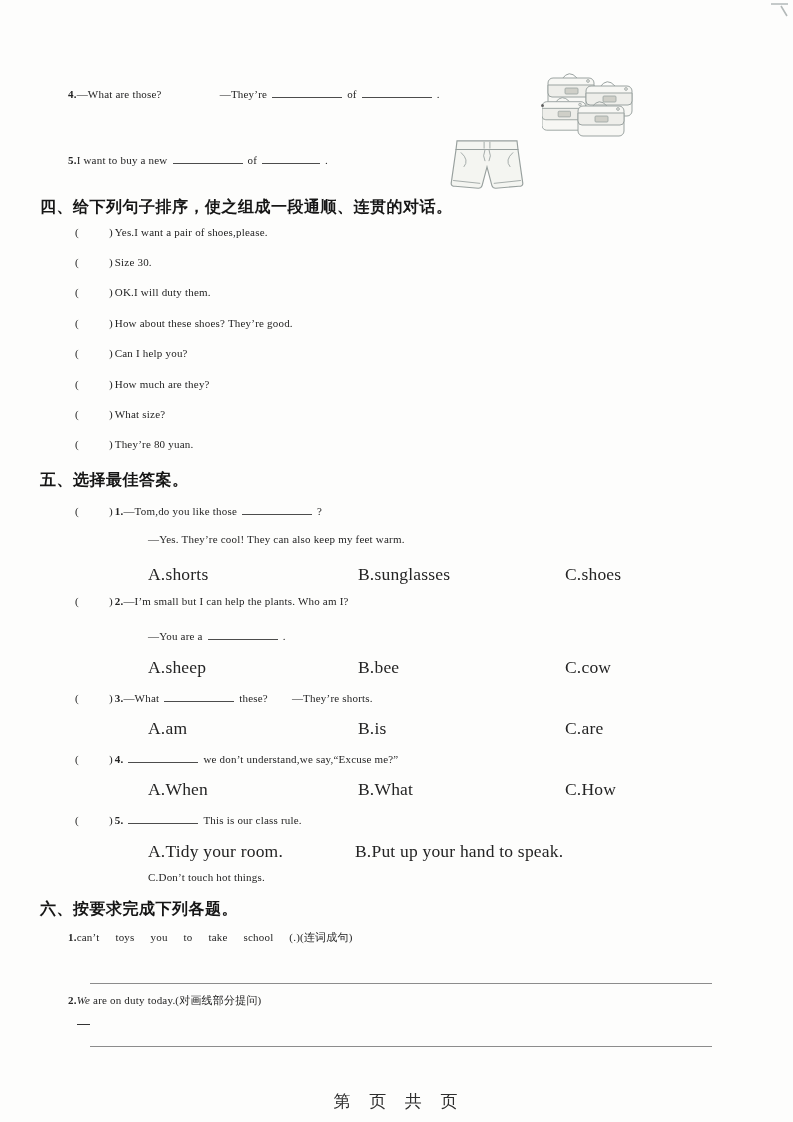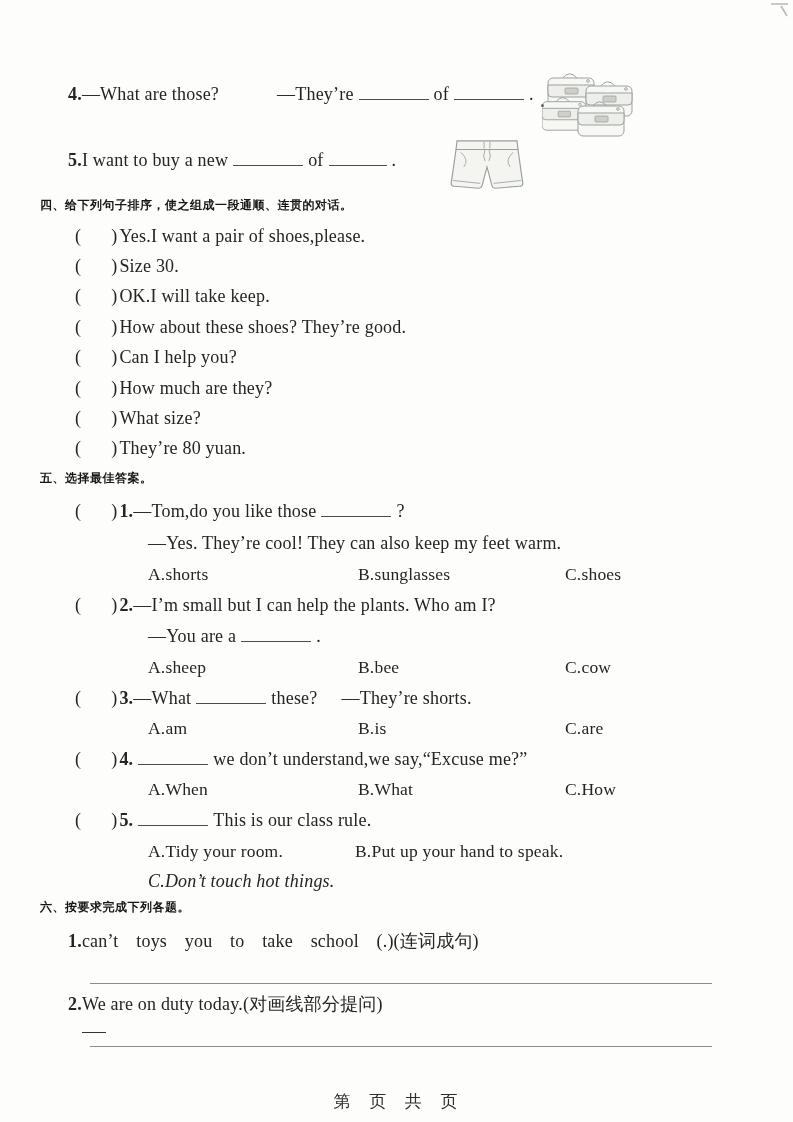--- a/index.html
+++ b/index.html
@@ -1,43 +1,43 @@
 <!DOCTYPE html>
 <html><head>
 <meta charset="utf-8">
 <style>
   html,body{margin:0;padding:0;background:#ffffff;}
   .page{
     position:relative;width:793px;height:1122px;background:#fdfdfc;
     font-family:"Liberation Serif","DejaVu Serif",serif;color:#242424;
     overflow:hidden;
   }
-  .row{position:absolute;font-size:18px;line-height:1.15;white-space:nowrap;letter-spacing:.2px;}
+  .row{position:absolute;font-size:11px;line-height:1.15;white-space:nowrap;letter-spacing:.2px;}
   .sec-title{
     position:absolute;font-family:"Liberation Sans","DejaVu Sans",sans-serif;
-    font-weight:bold;font-size:12px;color:#161616;letter-spacing:.5px;white-space:nowrap;
+    font-weight:bold;font-size:16px;color:#161616;letter-spacing:.5px;white-space:nowrap;
   }
   .num{font-weight:bold;}
   .blank{
     display:inline-block;width:70px;height:13px;margin:0 5px;
     border-bottom:1.4px solid #4c4c4c;vertical-align:baseline;
   }
   .blank.small{width:58px;}
   .po{display:inline-block;}
   .pc{display:inline-block;margin-left:30px;margin-right:2px;}
   .gap-lg{margin-left:58px;}
   .gap-md{margin-left:24px;}
   .optrow{position:absolute;left:0;width:793px;font-size:17.5px;white-space:nowrap;letter-spacing:.2px;}
   .optA{position:absolute;left:148px;}
   .optB{position:absolute;left:358px;}
   .optB2{position:absolute;left:355px;}
   .optC{position:absolute;left:565px;}
   .sub{left:148px;}
   .wsp{word-spacing:13px;}
-  .ul-word{display:inline-block;border-bottom:1.5px solid #333;padding-bottom:17px;}
+  .ul-word{display:inline-block;border-bottom:1.5px solid #333;padding-bottom:17px;font-style:italic;}
   .ans-line{position:absolute;left:90px;width:622px;height:0;border-top:1.3px solid #8c8c8c;}
   .footer{
     position:absolute;top:1090px;left:0;width:793px;text-align:center;
     font-family:"Liberation Sans","DejaVu Sans",sans-serif;font-size:17px;color:#2e2e2e;
     word-spacing:10px;letter-spacing:2px;
   }
   .art{position:absolute;}
   .speck{position:absolute;left:541px;top:104px;width:3px;height:3px;border-radius:50%;background:#4a4a4a;opacity:.85;}
 </style>
 </head>
@@ -85,21 +85,21 @@
       <path d="M12,18 Q21,26 15,33"></path>
       <path d="M66,18 Q57,26 63,33"></path>
       <path d="M4,47 L32,50 M46,50 L74,47"></path>
     </g>
   </svg>
 
   <div class="sec-title" style="left:40px;top:197px;">四、给下列句子排序，使之组成一段通顺、连贯的对话。</div>
 
   <div class="row" style="left:75px;top:226px;"><span class="po">(</span><span class="pc">)</span><span>Yes.I want a pair of shoes,please.</span></div>
   <div class="row" style="left:75px;top:256px;"><span class="po">(</span><span class="pc">)</span><span>Size 30.</span></div>
-  <div class="row" style="left:75px;top:286px;"><span class="po">(</span><span class="pc">)</span><span>OK.I will take keep.</span></div>
+  <div class="row" style="left:75px;top:286px;"><span class="po">(</span><span class="pc">)</span><span>OK.I will duty them.</span></div>
   <div class="row" style="left:75px;top:317px;"><span class="po">(</span><span class="pc">)</span><span>How about these shoes? They’re good.</span></div>
   <div class="row" style="left:75px;top:347px;"><span class="po">(</span><span class="pc">)</span><span>Can I help you?</span></div>
   <div class="row" style="left:75px;top:378px;"><span class="po">(</span><span class="pc">)</span><span>How much are they?</span></div>
   <div class="row" style="left:75px;top:408px;"><span class="po">(</span><span class="pc">)</span><span>What size?</span></div>
   <div class="row" style="left:75px;top:438px;"><span class="po">(</span><span class="pc">)</span><span>They’re 80 yuan.</span></div>
 
   <div class="sec-title" style="left:40px;top:470px;">五、选择最佳答案。</div>
 
   <div class="row" style="left:75px;top:501px;"><span class="po">(</span><span class="pc">)</span><span class="num">1.</span><span>—Tom,do you like those</span><span class="blank"></span><span>?</span></div>
   <div class="row sub" style="top:533px;">—Yes. They’re cool!  They can also keep my feet warm.</div>
@@ -129,21 +129,21 @@
     <span class="optA">A.When</span>
     <span class="optB">B.What</span>
     <span class="optC">C.How</span>
   </div>
 
   <div class="row" style="left:75px;top:810px;"><span class="po">(</span><span class="pc">)</span><span class="num">5.</span><span class="blank"></span><span>This is our class rule.</span></div>
   <div class="optrow" style="top:841px;">
     <span class="optA">A.Tidy your room.</span>
     <span class="optB2">B.Put up your hand to speak.</span>
   </div>
-  <div class="row sub" style="top:871px;font-style:italic;">C.Don’t touch hot things.</div>
+  <div class="row sub" style="top:871px;">C.Don’t touch hot things.</div>
 
   <div class="sec-title" style="left:40px;top:899px;">六、按要求完成下列各题。</div>
 
   <div class="row" style="left:68px;top:931px;"><span class="num">1.</span><span class="wsp">can’t toys you to take school (.)(连词成句)</span></div>
 
   <div class="ans-line" style="top:983px;"></div>
 
   <div class="row" style="left:68px;top:994px;"><span class="num">2.</span><span class="ul-word">We</span>
     <span>are on duty today.(对画线部分提问)</span></div>
 

